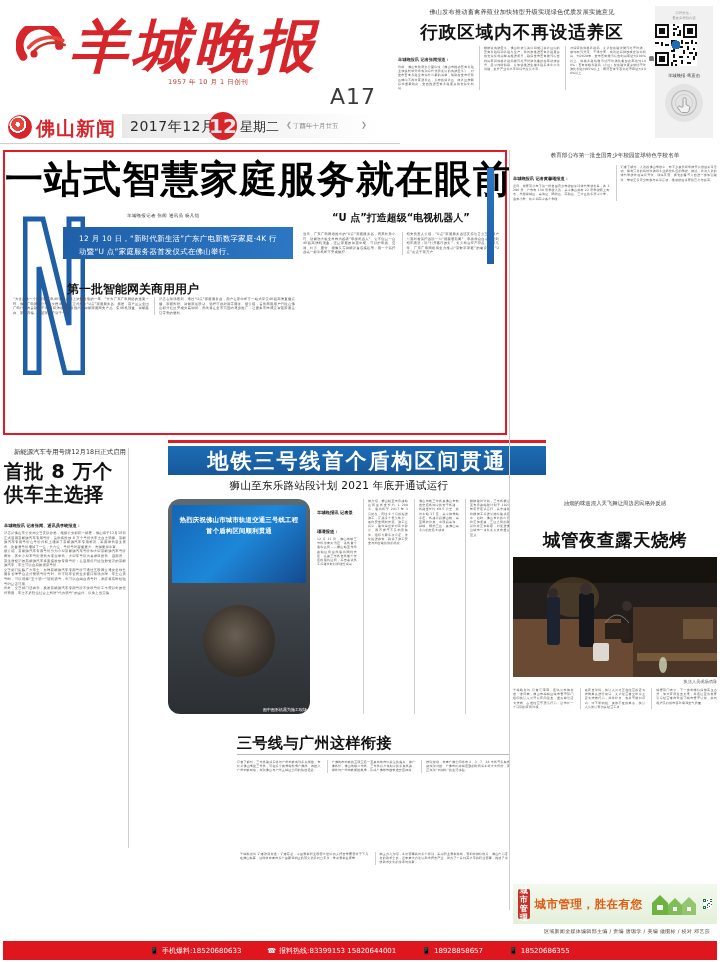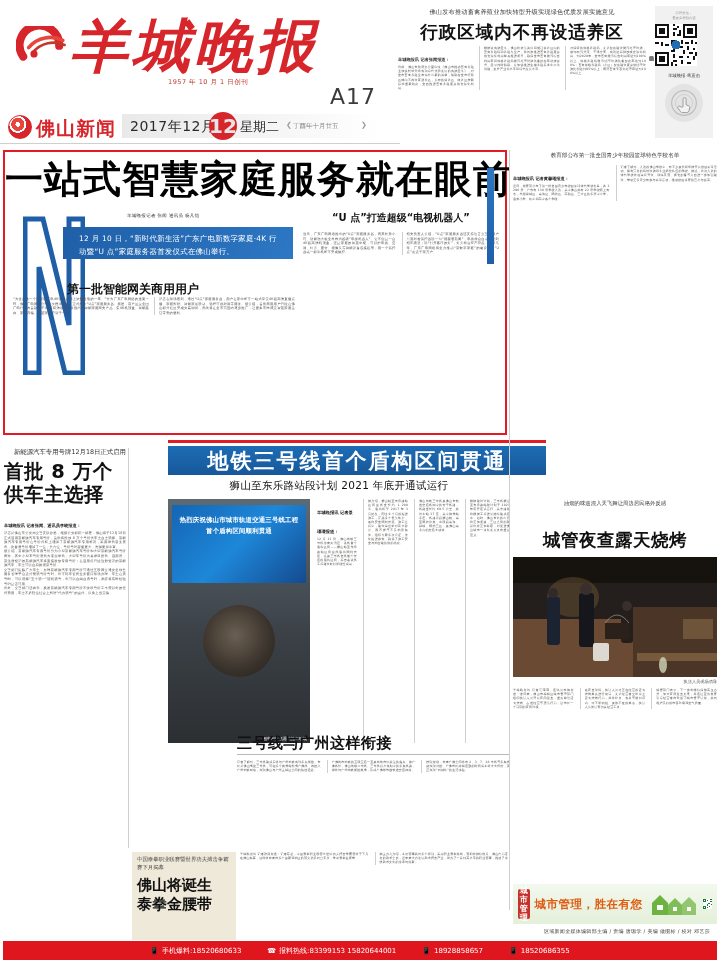--- a/index.html
+++ b/index.html
@@ -103,22 +103,22 @@
 
   
   .metro { position: absolute; left: 132px; top: 440px; width: 378px; padding-left: 36px; }
   .metro-redline { width: 378px; height: 3px; background: #e21b24; }
   .metro-banner { width: 378px; height: 29px; background: linear-gradient(180deg, #1d6cb4, #17589a);
                   display: flex; align-items: center; justify-content: center;
                   color: #fff; font-size: 21px; font-weight: bold; letter-spacing: 2px; margin-top: 3px; }
   .metro-sub { text-align: center; font-size: 10.5px; color: #111; margin-top: 4px; letter-spacing: .3px; }
   .metro-content { display: flex; gap: 7px; margin-top: 6px; }
   .metro-photo-col { width: 142px; }
-  .metro-photo { width: 142px; height: 244px; position: relative; overflow: hidden;
-                 background: linear-gradient(180deg,#5e6a72,#3b4147 55%,#2c2f32); }
+  .metro-photo { width: 142px; height: 215px; position: relative; overflow: hidden;
+                 background: linear-gradient(180deg,#5e6a72,#3b4147 55%,#2c2f32); border-radius: 12px; }
   .mp-banner { position: absolute; left: 4px; top: 6px; right: 4px; height: 78px;
                background: linear-gradient(135deg, #1565b5, #1e87d8 50%, #144a8f);
                border-radius: 1px; }
   .mp-bannertext { position: absolute; left: 6px; top: 16px; right: 6px; font-size: 6.4px; color: #fff;
                    text-align: center; line-height: 11px; font-weight: bold; letter-spacing: .2px; }
   .mp-cutter { position: absolute; left: 50%; top: 106px; transform: translateX(-50%);
                width: 72px; height: 72px; border-radius: 50%;
                background: radial-gradient(circle at 45% 42%, #6b5f52, #3a332c 60%, #241f1a); }
   .mp-caption { position: absolute; right: 3px; bottom: 2px; font-size: 4px; color: #fff; }
   .metro-textcols { flex: 1; display: flex; gap: 6px; }
@@ -377,25 +377,20 @@
         </div>
       <div class="colrule" style="padding-left:4px">
           <div class="bodytext sm">广佛两市地铁的互联互通一直是两地市民关注的焦点。除广佛线外，佛山地铁二号线、三号线以及规划中的多条线路，都将与广州地铁衔接换乘，形成广佛都市圈轨道交通网络。</div>
         </div>
       <div class="colrule" style="padding-left:4px">
           <div class="bodytext sm">按照规划，未来广佛之间将有 2、3、7、18 号线等多条线路实现对接，广佛市民跨城通勤的时间成本将大大降低，真正实现“同城化”的生活体验。</div>
         </div>
     </div>
   </div>
 
-  <div class="muay">
-    <div class="muay-kicker">中国泰拳职业联赛暨世界功夫搏击争霸赛下月揭幕</div>
-    <div class="muay-head" style="white-space:pre-line">佛山将诞生
-泰拳金腰带</div>
-  </div>
   <div class="muay-side">
     <div>
         <div class="bodytext sm">羊城晚报讯 记者张闻报道：记者获悉，中国泰拳职业联赛暨世界功夫搏击争霸赛将于下月在佛山揭幕，届时将有来自多个国家和地区的顶尖选手同台竞技，争夺泰拳金腰带。</div>
       </div>
     <div class="colrule" style="padding-left:4px">
         <div class="bodytext sm">据主办方介绍，本次赛事共设多个级别，采用职业泰拳规则，赛期将持续数月。佛山作为著名的武术之乡，近年来大力发展武术搏击产业，举办了一系列高水平的职业赛事，推动了传统武术文化的传承与创新。</div>
       </div>
   </div>
 
   <div class="cm">

